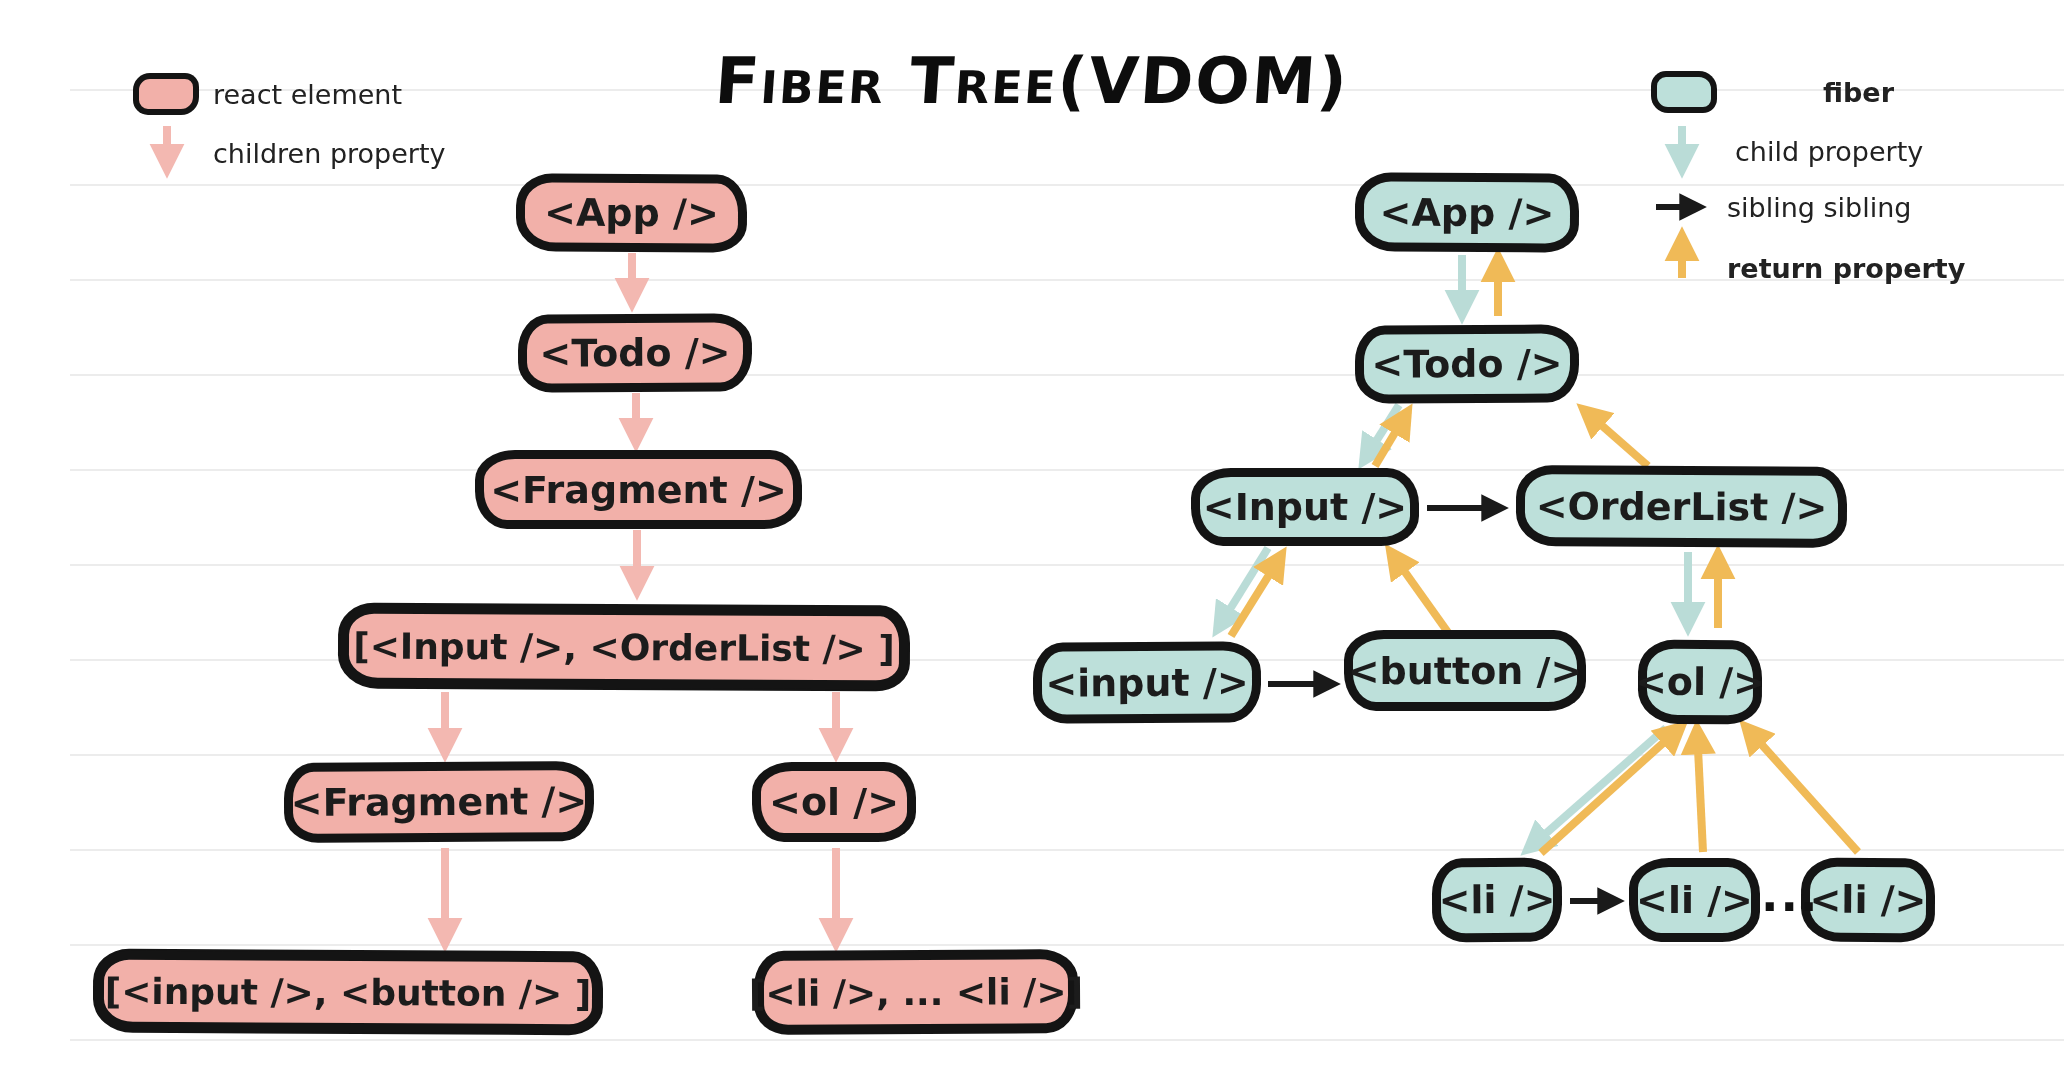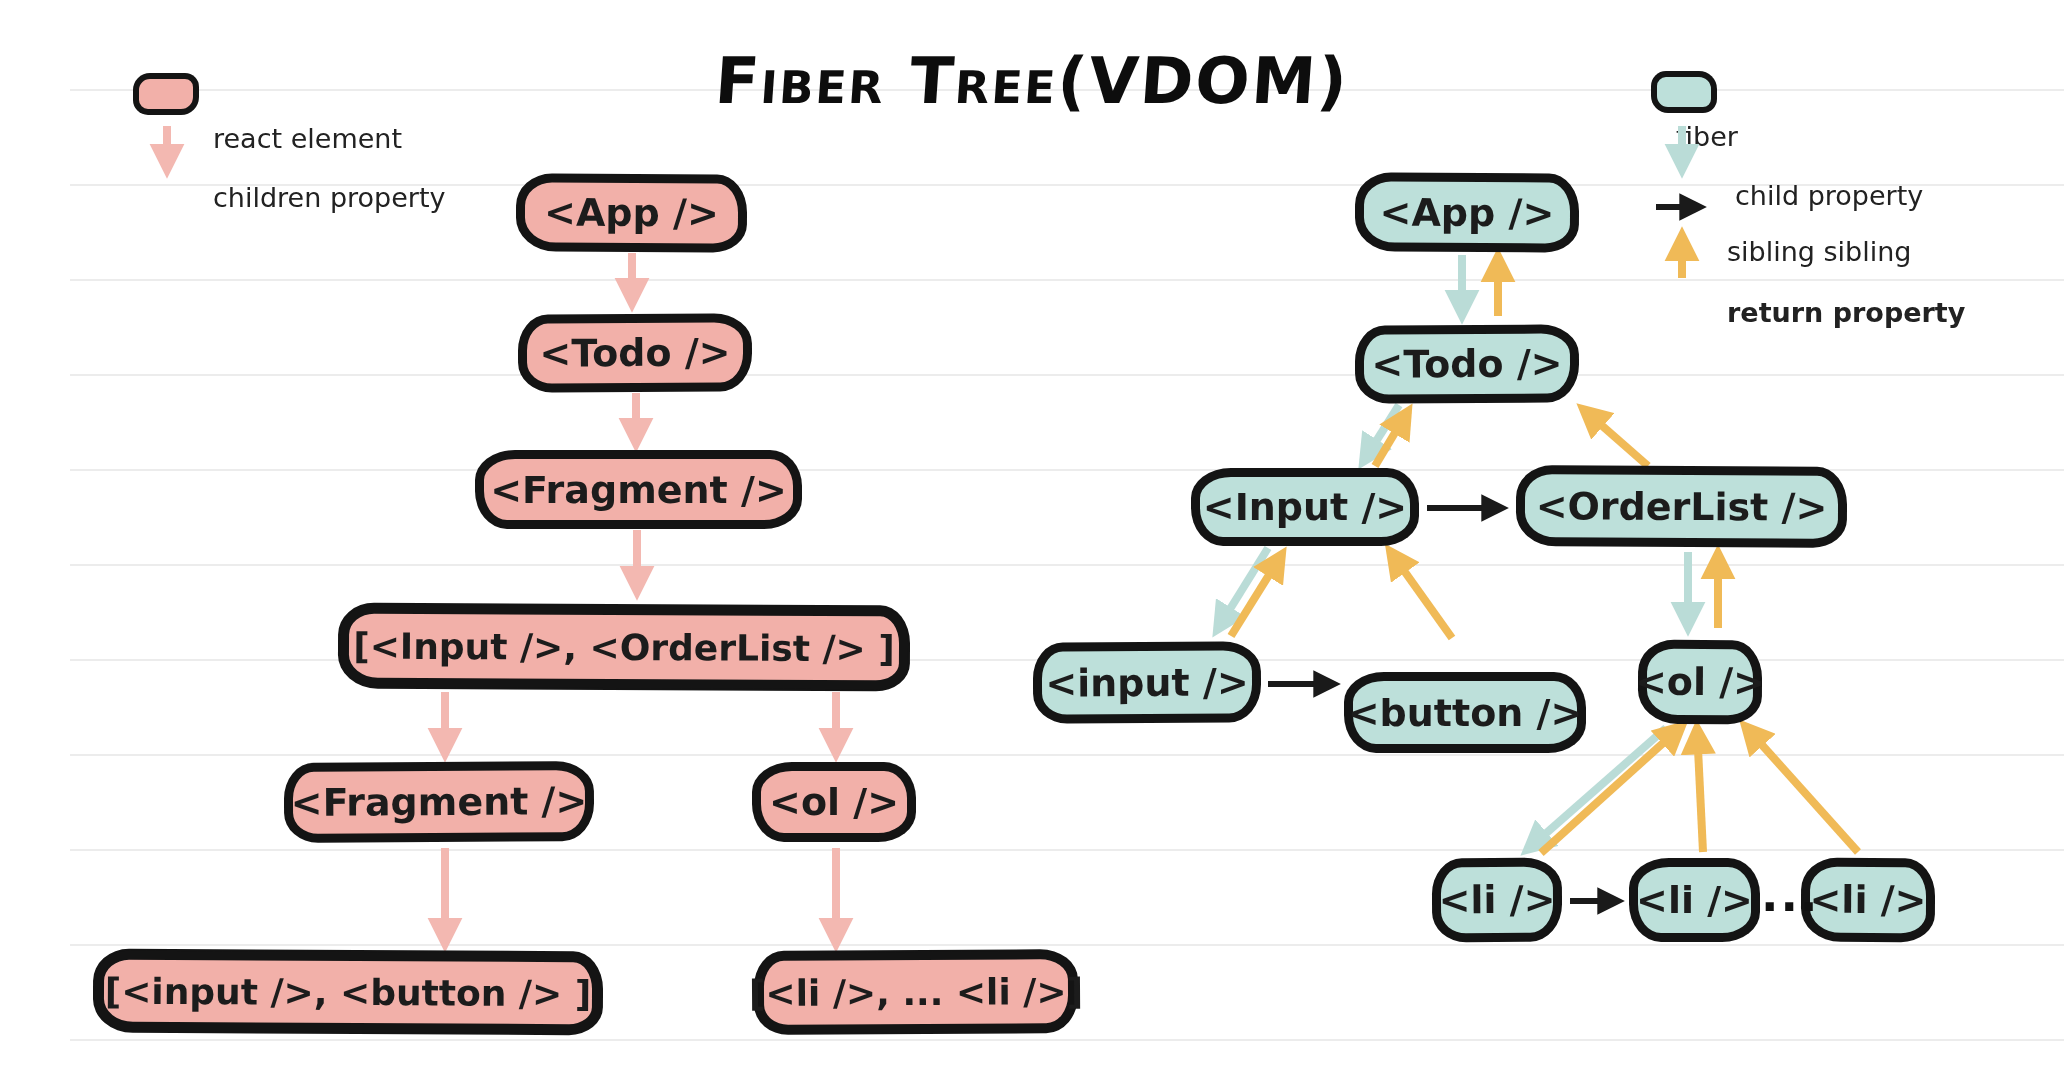--- a/index.html
+++ b/index.html
@@ -43,21 +43,21 @@
   .r2{border-radius:28px 36px 30px 32px / 34px 28px 36px 28px;transform:rotate(-.35deg);}
   .r3{border-radius:38px 30px 36px 30px / 28px 34px 28px 36px;}
   .wide{font-size:36px;}
   .swatch{
     position:absolute;box-sizing:border-box;border:5px solid var(--outline);
     box-shadow:0 0 0 1px var(--outline);
   }
   .swatch.pink{background:var(--react-element-fill);}
   .swatch.teal{background:var(--fiber-fill);}
   .legend-label{
-    position:absolute;font-size:27px;font-weight:500;white-space:nowrap;color:#222;margin-top:44px;
+    position:absolute;font-size:27px;font-weight:500;white-space:nowrap;color:#222;
   }
   #ellipsis{
     position:absolute;font-size:46px;font-weight:800;letter-spacing:2px;color:#111;
   }
   svg#arrows{position:absolute;left:0;top:0;pointer-events:none;}
   .arrow-pink{stroke:var(--react-arrow);stroke-width:8;fill:none;}
   .arrow-teal{stroke:var(--child-arrow);stroke-width:8;fill:none;}
   .arrow-orange{stroke:var(--return-arrow);stroke-width:8;fill:none;}
   .arrow-black{stroke:var(--sibling-arrow);stroke-width:6;fill:none;}
   .head-pink{fill:var(--react-arrow);}
@@ -72,21 +72,21 @@
 
   <div id="ruled"></div>
 
   <div id="title">Fiber Tree(VDOM)</div>
 
   <div class="swatch pink r3" style="left:134px;top:74px;width:64px;height:40px;border-radius:16px 13px 17px 14px;"></div>
   <div class="legend-label" style="left:213px;top:79px;">react element</div>
   <div class="legend-label" style="left:213px;top:138px;">children property</div>
 
   <div class="swatch teal r3" style="left:1652px;top:72px;width:64px;height:40px;border-radius:14px 17px 13px 16px;"></div>
-  <div class="legend-label" style="left:1676px;top:77px;">fiber</div>
+  <div class="legend-label" style="left:1823px;top:77px;font-weight:bold;">fiber</div>
   <div class="legend-label" style="left:1735px;top:136px;">child property</div>
   <div class="legend-label" style="left:1727px;top:192px;">sibling sibling</div>
   <div class="legend-label" style="left:1727px;top:253px;font-weight:bold;">return property</div>
 
   <svg id="arrows" width="2064" height="1086" viewBox="0 0 2064 1086">
     <defs>
       <marker id="mk-pink" viewBox="0 0 10 10" refX="7.5" refY="5" markerWidth="4.4" markerHeight="4.4" orient="auto-start-reverse">
         <path d="M0 0 L10 5 L0 10 z" class="head-pink"></path>
       </marker>
       <marker id="mk-teal" viewBox="0 0 10 10" refX="7.5" refY="5" markerWidth="4.4" markerHeight="4.4" orient="auto-start-reverse">
@@ -141,21 +141,21 @@
   <div class="node pink r2" style="left:286px;top:764px;width:306px;height:76px;">&lt;Fragment /&gt;</div>
   <div class="node pink r3" style="left:754px;top:764px;width:160px;height:76px;">&lt;ol /&gt;</div>
   <div class="node pink r1 wide" style="left:95px;top:952px;width:506px;height:80px;border-width:9px;">[&lt;input /&gt;, &lt;button /&gt; ]</div>
   <div class="node pink r2 wide" style="left:756px;top:952px;width:320px;height:80px;border-width:8px;">[&lt;li /&gt;, ... &lt;li /&gt;]</div>
 
   <div class="node teal r1" style="left:1357px;top:175px;width:220px;height:75px;">&lt;App /&gt;</div>
   <div class="node teal r2" style="left:1357px;top:327px;width:220px;height:74px;">&lt;Todo /&gt;</div>
   <div class="node teal r3" style="left:1193px;top:470px;width:224px;height:74px;">&lt;Input /&gt;</div>
   <div class="node teal r1" style="left:1518px;top:468px;width:327px;height:77px;">&lt;OrderList /&gt;</div>
   <div class="node teal r2" style="left:1035px;top:644px;width:224px;height:77px;">&lt;input /&gt;</div>
-  <div class="node teal r3" style="left:1346px;top:674px;width:238px;height:77px;">&lt;button /&gt;</div>
+  <div class="node teal r3" style="left:1346px;top:632px;width:238px;height:77px;">&lt;button /&gt;</div>
   <div class="node teal r1" style="left:1640px;top:642px;width:120px;height:80px;padding:0 6px;">&lt;ol /&gt;</div>
   <div class="node teal r2" style="left:1434px;top:860px;width:126px;height:80px;padding:0 6px;">&lt;li /&gt;</div>
   <div class="node teal r3" style="left:1631px;top:860px;width:127px;height:80px;padding:0 6px;">&lt;li /&gt;</div>
   <div class="node teal r1" style="left:1803px;top:860px;width:130px;height:80px;padding:0 6px;">&lt;li /&gt;</div>
 
   <div id="ellipsis" style="left:1761px;top:868px;">...</div>
 
 </div>
 
 </body></html>

